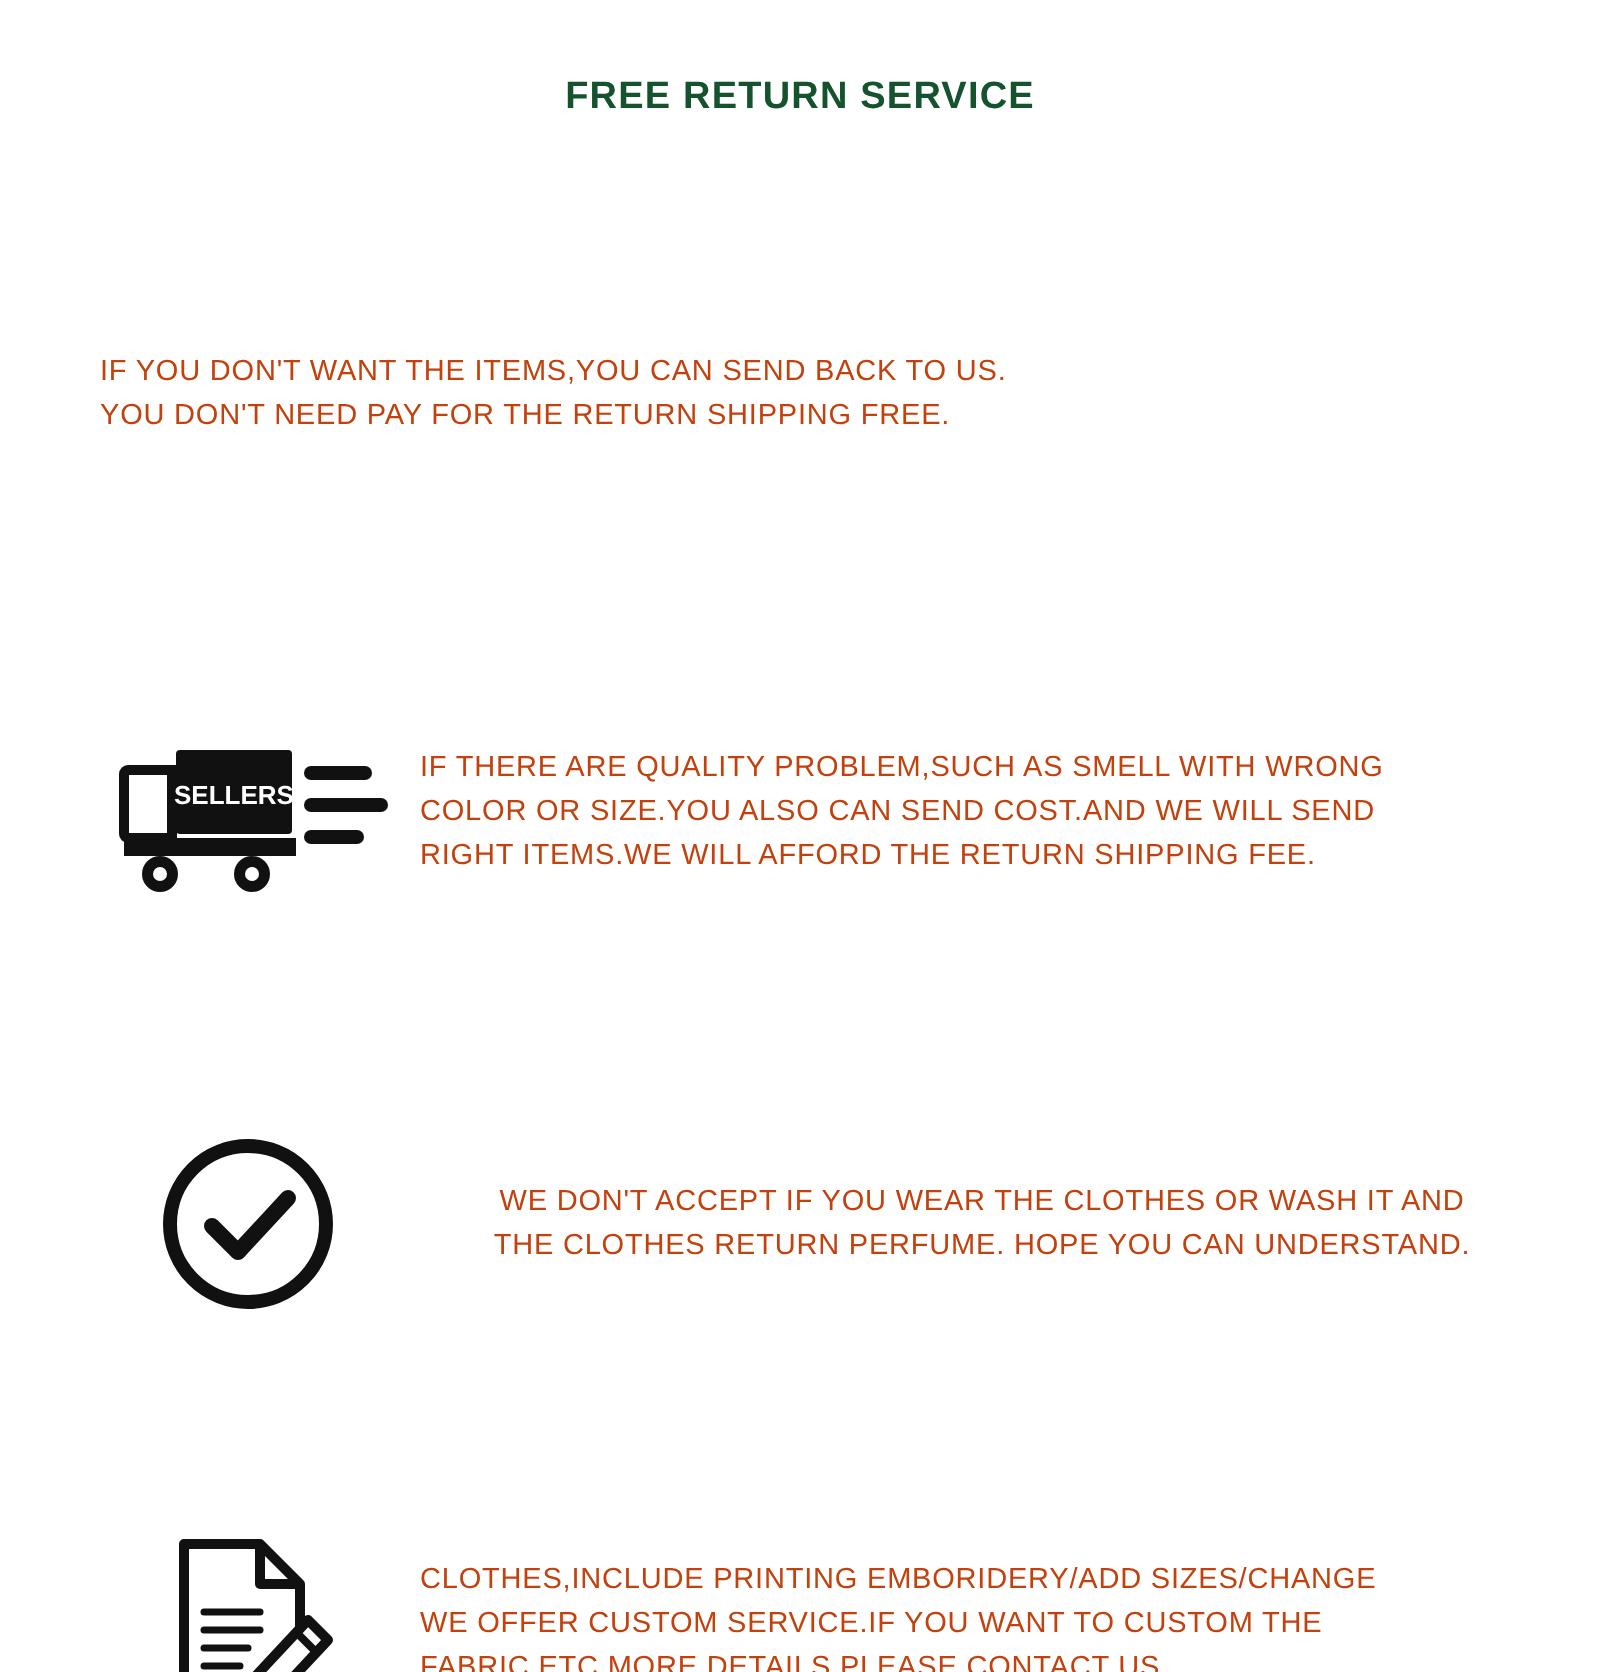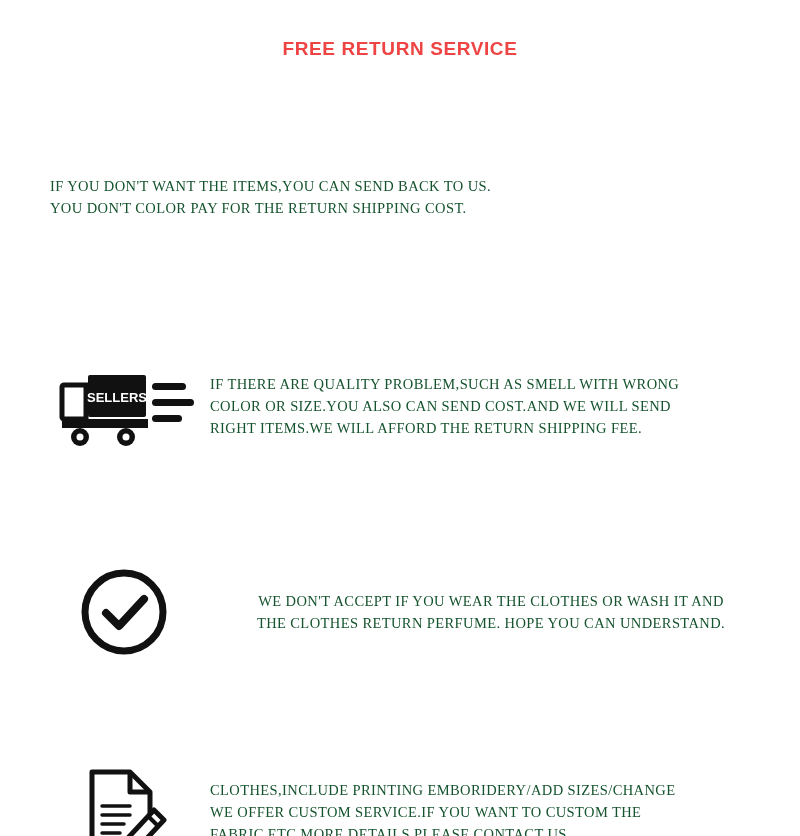--- a/index.html
+++ b/index.html
@@ -18,21 +18,21 @@
     position: relative;
     width: 800px;
     height: 836px;
     background: #ffffff;
   }
   .page-title {
     text-align: center;
     font-size: 19px;
     font-weight: bold;
     letter-spacing: 0.6px;
-    color: #ef4444;
+    color: #14532d;
     padding-top: 38px;
     margin: 0;
   }
   .rows {
     margin-top: 62px;
   }
   .row {
     display: flex;
     align-items: center;
     width: 800px;
@@ -49,44 +49,43 @@
     min-width: 160px;
     display: flex;
     align-items: center;
     justify-content: center;
   }
   .text-cell {
     flex: 1;
     font-size: 14.5px;
     line-height: 22px;
     letter-spacing: 0.4px;
-    color: #14532d;
+    color: #c2410c;
     padding-left: 6px;
-    font-family: Liberation Serif, serif;
   }
   .text-cell .line {
     white-space: nowrap;
   }
   .spacer-1 { height: 54px; }
   .spacer-2 { height: 46px; }
   .spacer-3 { height: 40px; }
 </style>
 </head>
 <body>
 
 <div class="page">
 
   <h1 class="page-title">FREE RETURN SERVICE</h1>
 
   <div class="rows">
 
     <div class="row row-1">
       <div class="text-cell">
         <div class="line">IF YOU DON'T WANT THE ITEMS,YOU CAN SEND BACK TO US.</div>
-        <div class="line">YOU DON'T COLOR PAY FOR THE RETURN SHIPPING COST.</div>
+        <div class="line">YOU DON'T NEED PAY FOR THE RETURN SHIPPING FREE.</div>
       </div>
     </div>
 
     <div class="spacer-1"></div>
 
     <div class="row row-2">
       <div class="icon-cell">
         <svg width="140" height="110" viewBox="0 0 140 110">
           <g fill="#111111">
 

